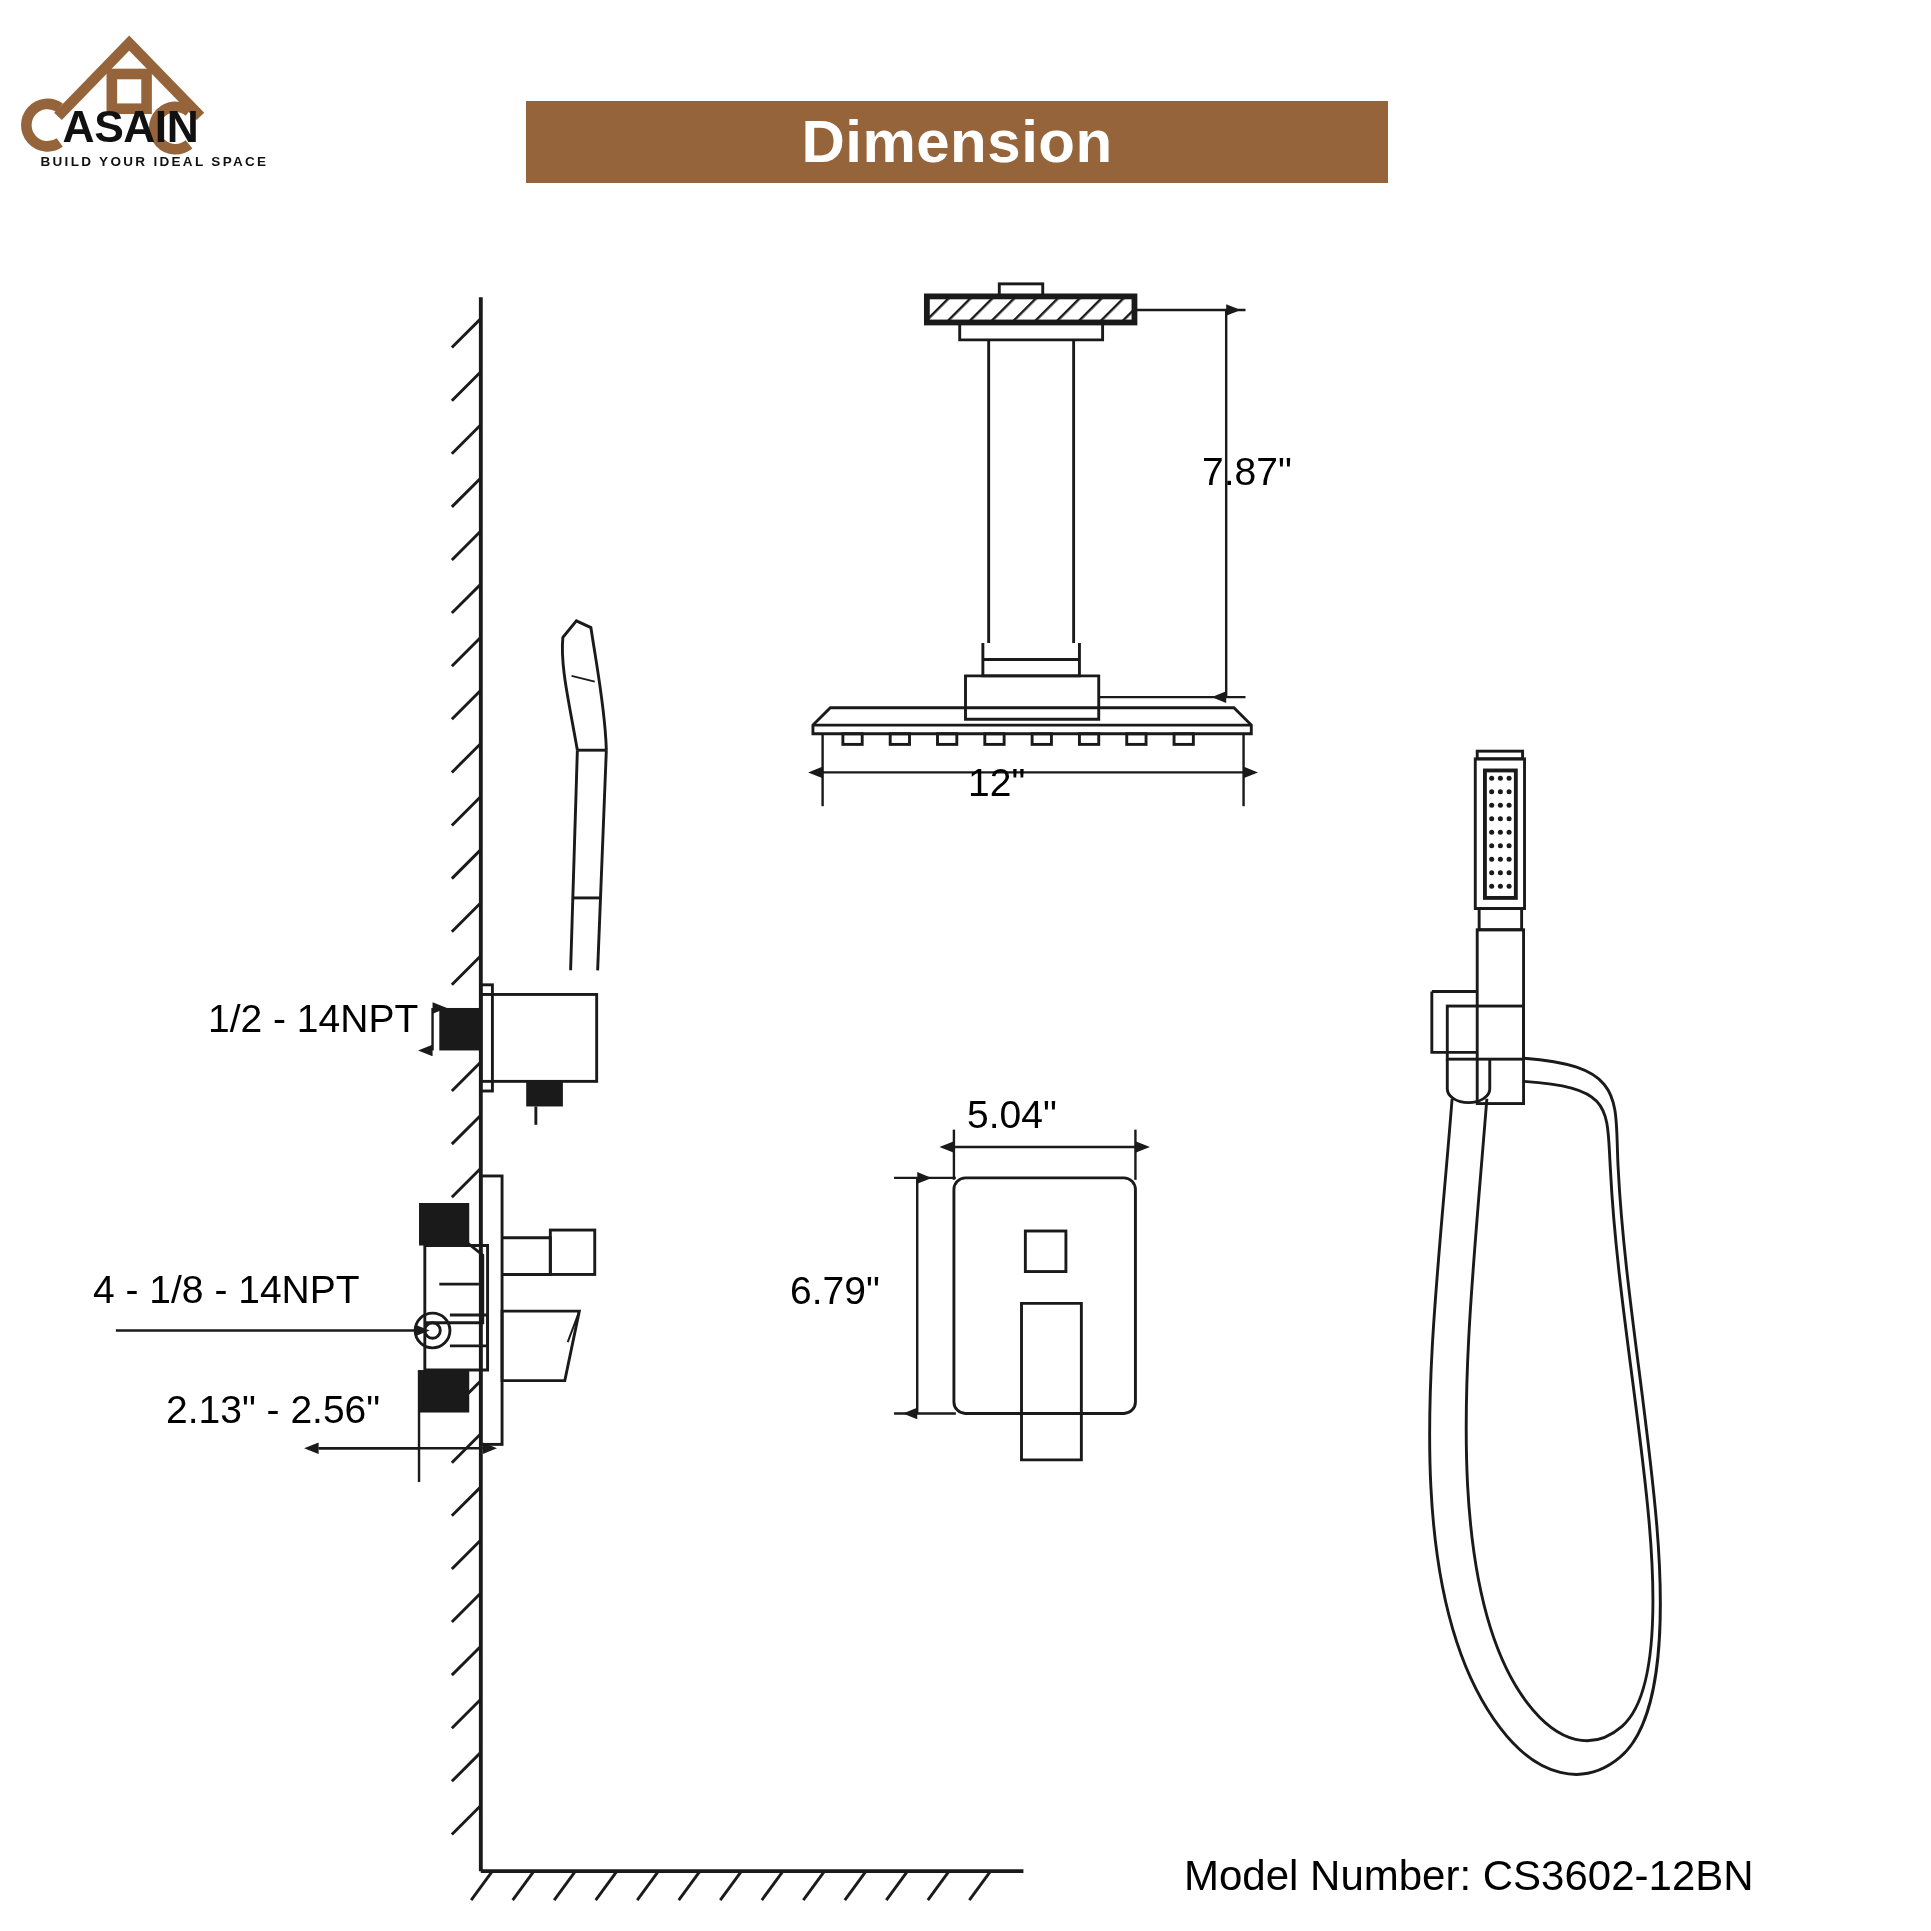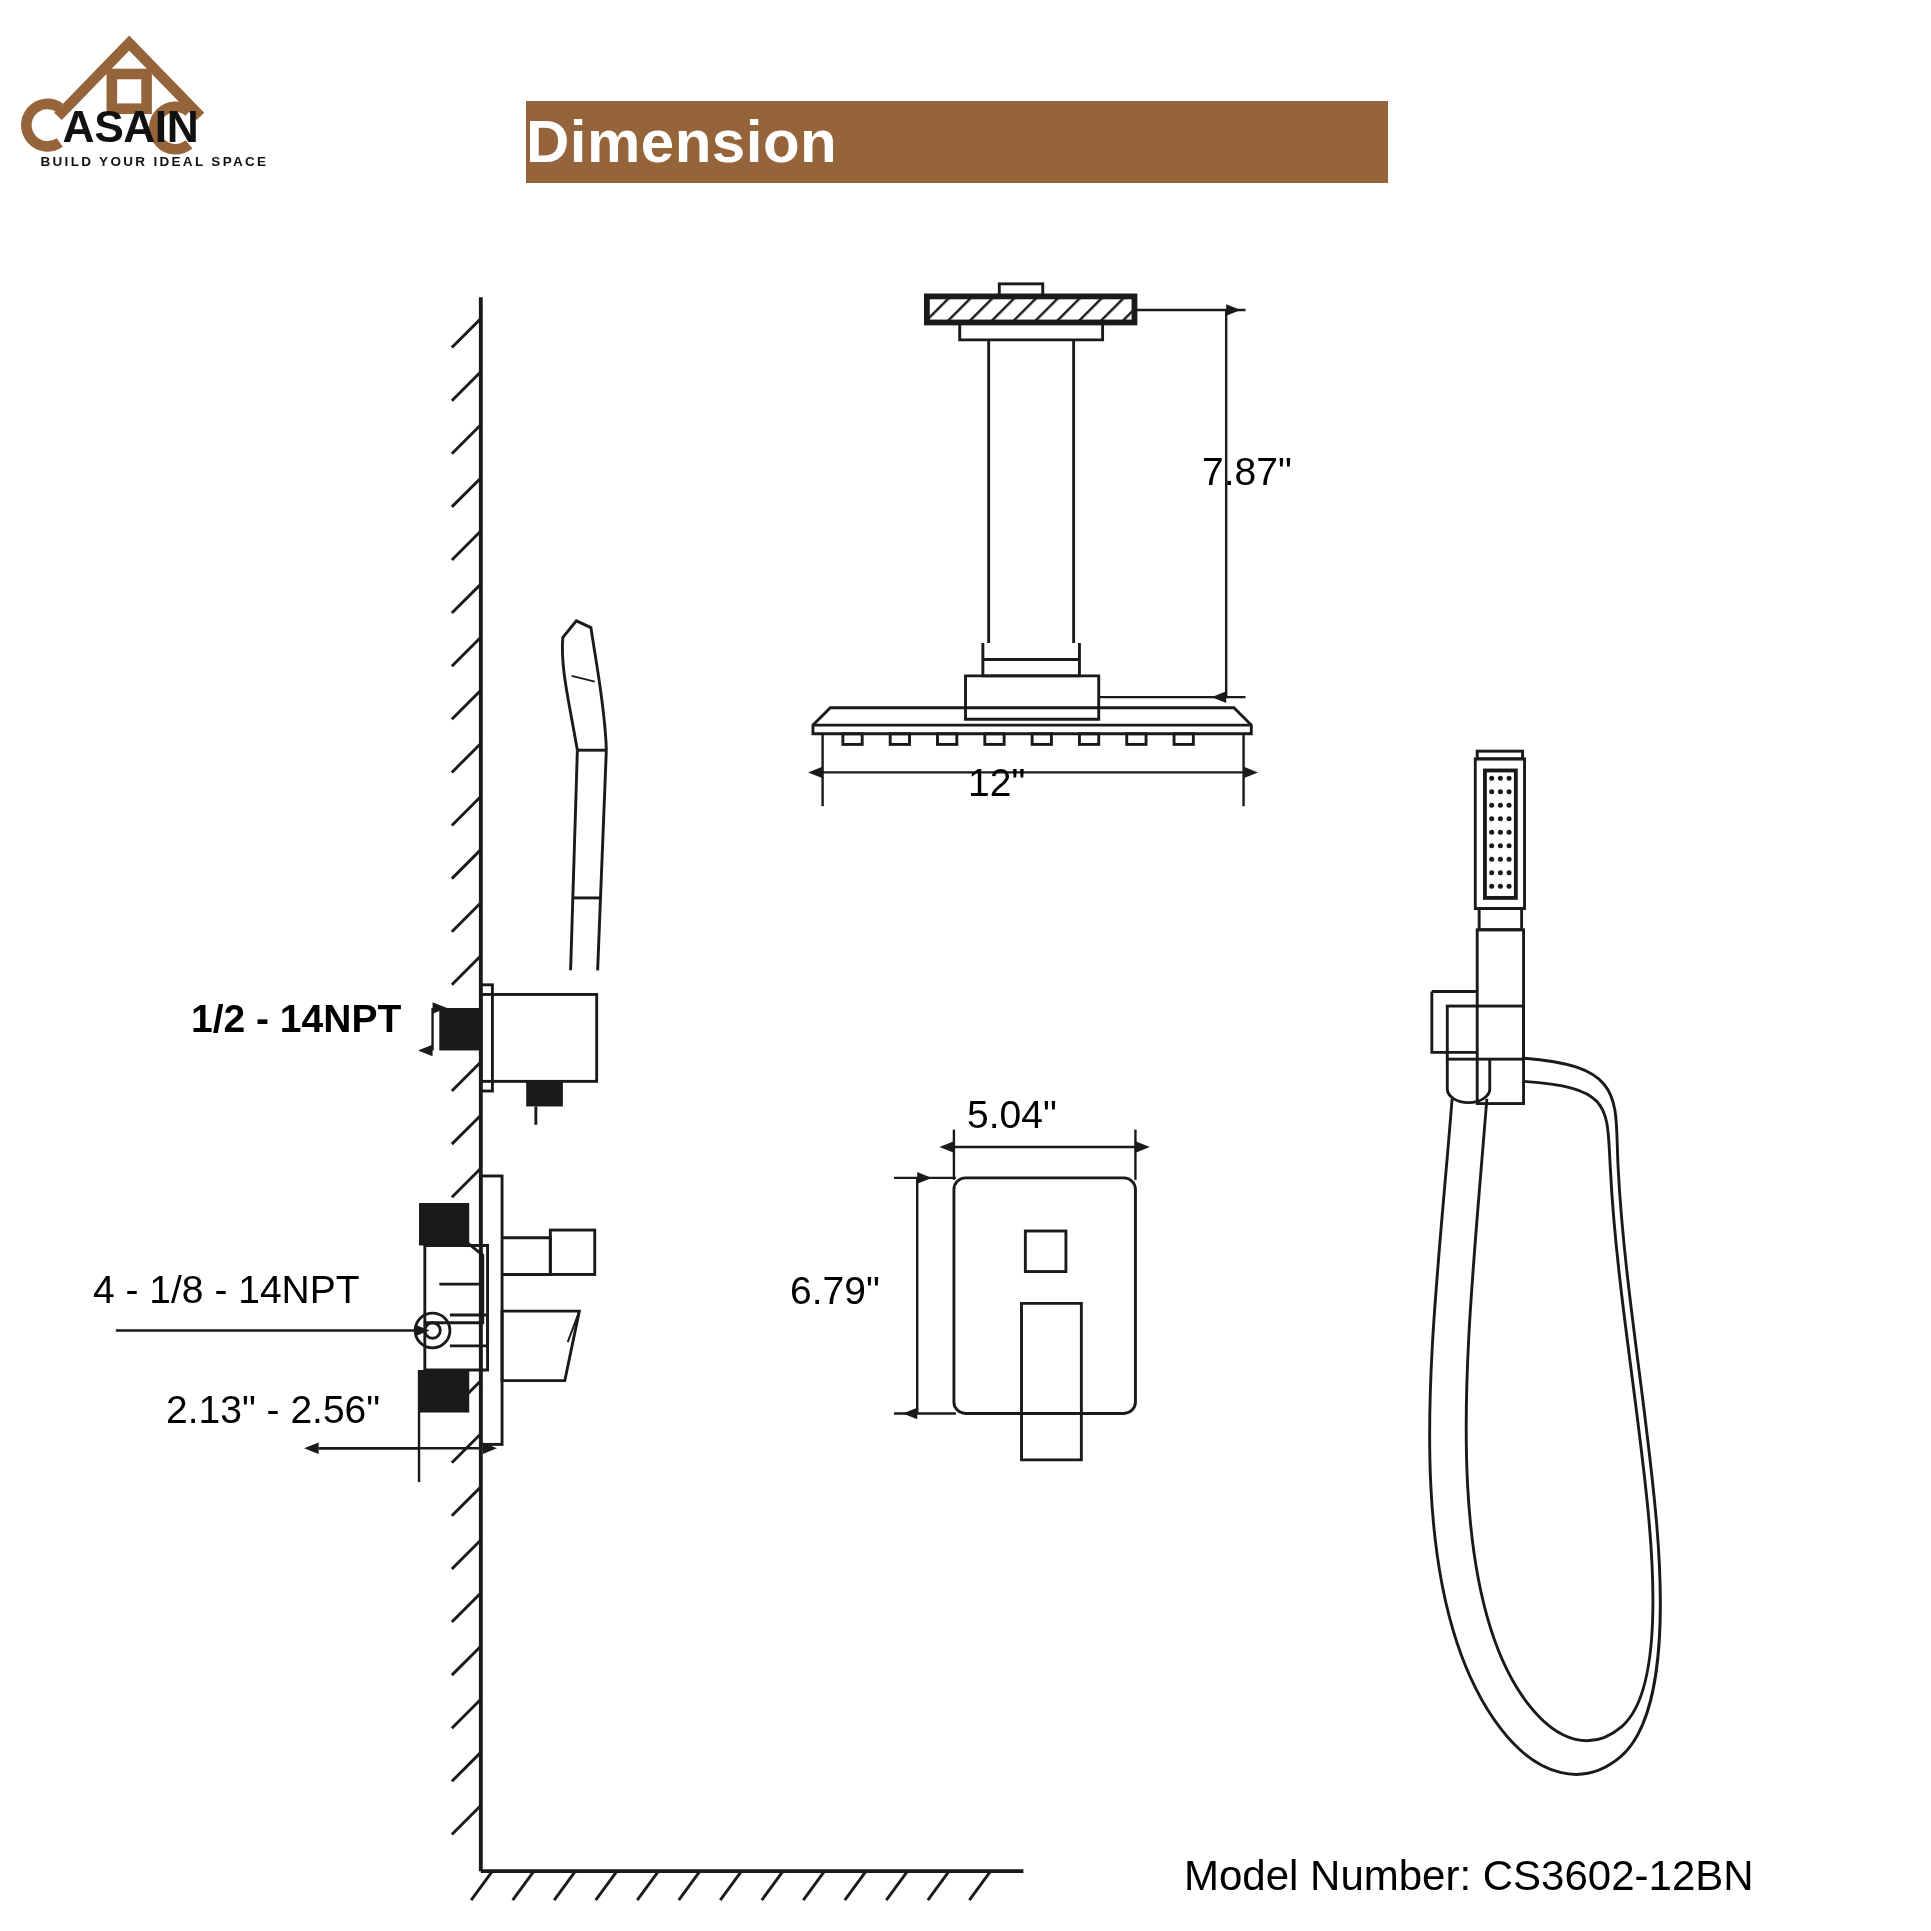--- a/index.html
+++ b/index.html
@@ -31,21 +31,21 @@
   
   #header-bar {
     position: absolute;
     left: 526px;
     top: 101px;
     width: 862px;
     height: 82px;
     background: #96643b;
     display: flex;
     align-items: center;
-    justify-content: flex-start;
+    justify-content: center;
   }
   #header-title {
     color: #ffffff;
     font-size: 60px;
     font-weight: bold;
     letter-spacing: 0.5px;
     line-height: 1;
     font-family: "Liberation Sans", sans-serif;
   }
   
@@ -62,21 +62,21 @@
     font-family: "Liberation Sans", sans-serif;
     font-size: 39px;
     color: #000000;
     white-space: nowrap;
     line-height: 1;
   }
   #label-787  { left: 1202px; top: 452px; }
   #label-12   { left: 968px; top: 763px; }
   #label-504  { left: 967px; top: 1095px; }
   #label-679  { left: 790px;  top: 1271px; }
-  #label-npt1 { left: 191px;  top: 999px; font-weight: bold; }
+  #label-npt1 { left: 208px;  top: 999px; }
   #label-npt4 { left: 93px;   top: 1270px; }
   #label-range{ left: 166px;  top: 1390px; }
   #model-number {
     position: absolute;
     left: 1184px;
     top: 1807px;
     font-family: "Liberation Sans", sans-serif;
     font-size: 42px;
     color: #000000;
     white-space: nowrap;

